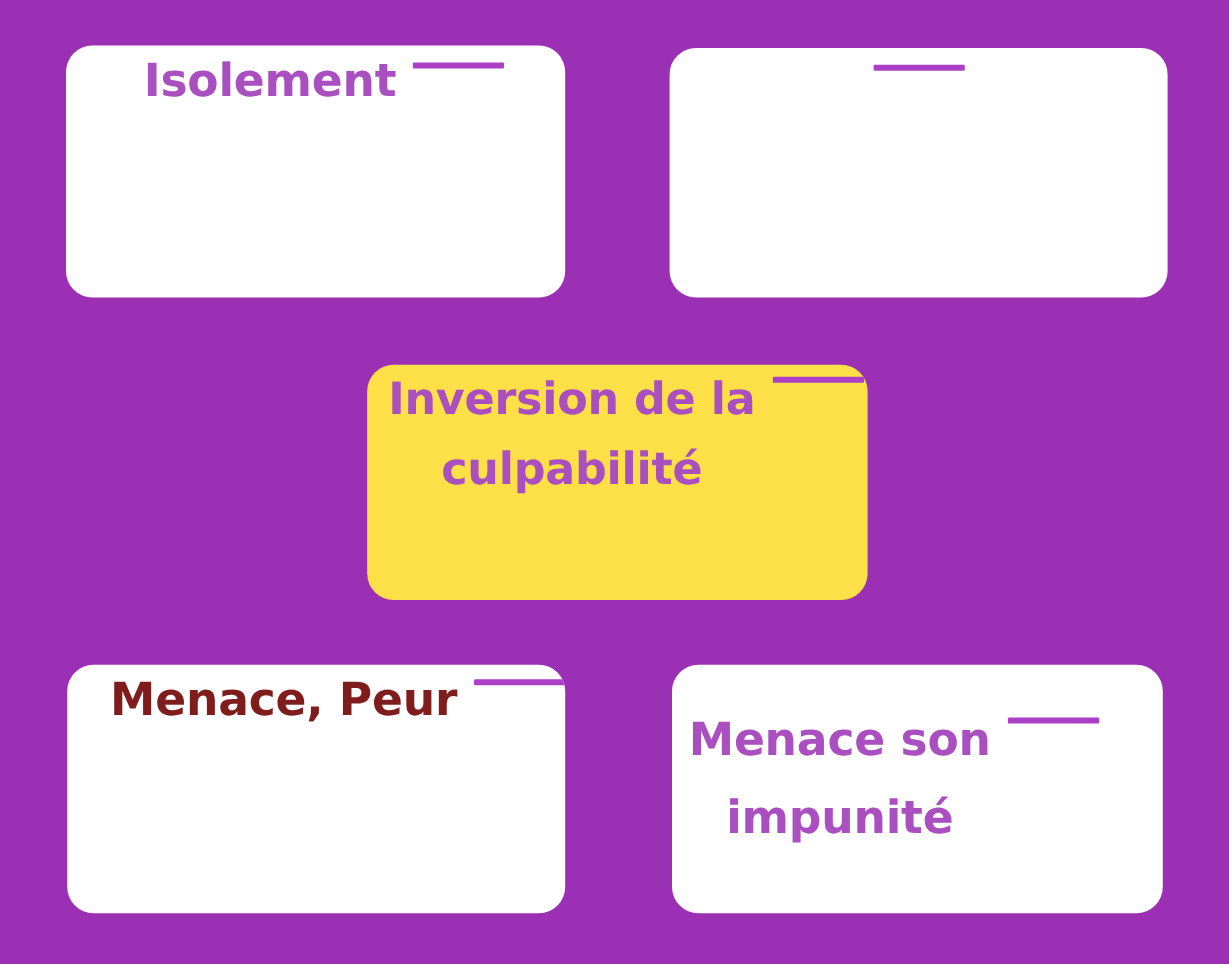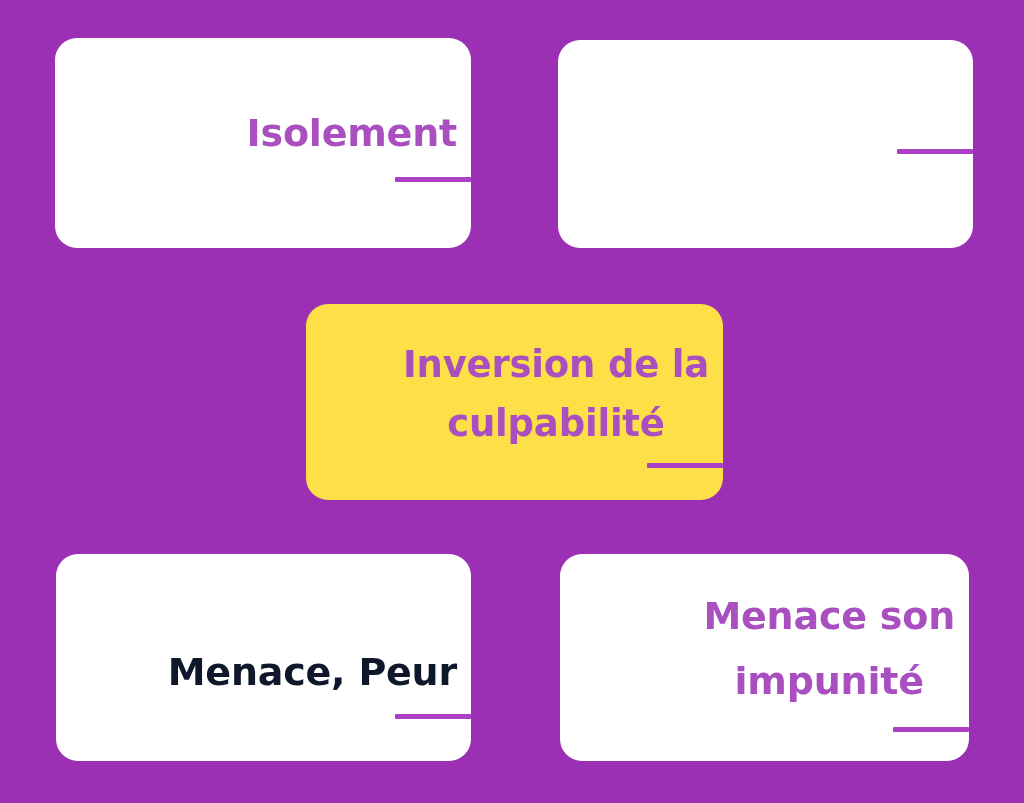--- a/index.html
+++ b/index.html
@@ -21,22 +21,22 @@
     height: 803px;
     background: #9c30b4;
   }
 
   .card {
     position: absolute;
     background: #ffffff;
     border-radius: 22px;
     box-sizing: border-box;
     display: flex;
-    flex-direction: column;
-    align-items: flex-end;
+    flex-direction: row;
+    align-items: flex-start;
     justify-content: center;
     overflow: hidden;
   }
 
   .card-title {
     color: #a94fbf;
     font-family: "DejaVu Sans", sans-serif;
     font-weight: bold;
     font-size: 38px;
     line-height: 1.55;
@@ -111,21 +111,21 @@
     <div class="card-rule" style="background: rgb(171, 63, 198);"></div>
   </div>
 
   <div class="card pos-mid" style="background: #fde047; border-radius: 22px;">
     <div class="card-title" style="color: rgb(169, 79, 191);">Inversion de la
 culpabilité</div>
     <div class="card-rule" style="background: rgb(171, 63, 198);"></div>
   </div>
 
   <div class="card pos-bl" style="background: rgb(255, 255, 255); border-radius: 22px;">
-    <div class="card-title" style="color: #0f172a;">Menace, Peur</div>
+    <div class="card-title" style="color: #7f1d1d;">Menace, Peur</div>
     <div class="card-rule" style="background: rgb(171, 63, 198);"></div>
   </div>
 
   <div class="card pos-br" style="background: rgb(255, 255, 255); border-radius: 22px;">
     <div class="card-title" style="color: rgb(169, 79, 191);">Menace son
 impunité</div>
     <div class="card-rule" style="background: rgb(171, 63, 198);"></div>
   </div>
 
 </div>

